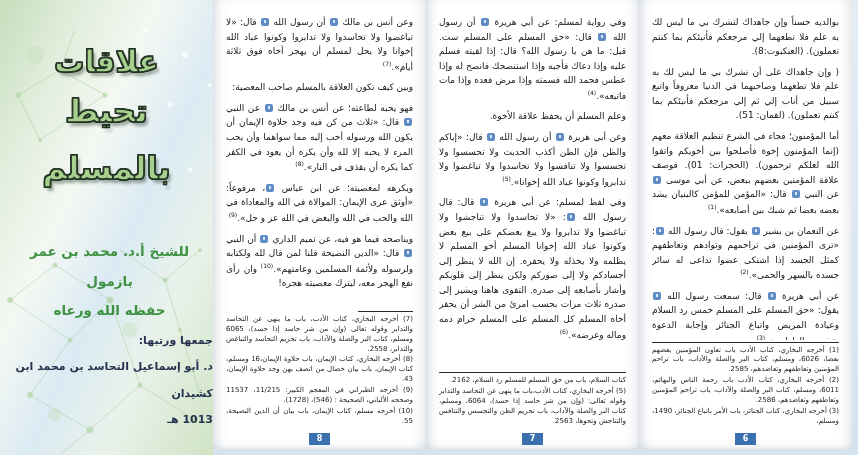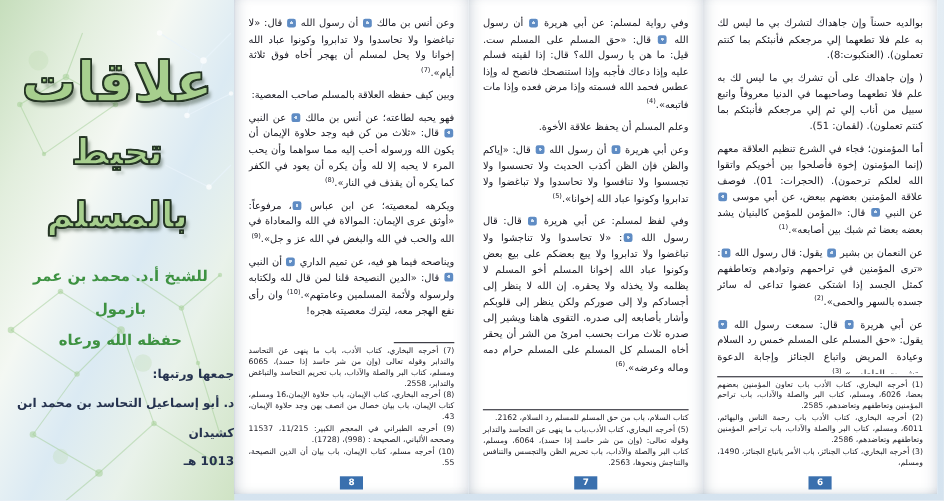--- a/index.html
+++ b/index.html
@@ -5,21 +5,21 @@
   html,body{margin:0;padding:0;}
   .spread{position:relative;width:858px;height:455px;display:flex;overflow:hidden;
           background:#dde8f1;font-family:"DejaVu Sans",sans-serif;}
   
   .cover{position:relative;flex:0 0 213px;width:213px;height:455px;overflow:hidden;direction:rtl;
          background:linear-gradient(115deg,#c6debc 0%,#e2eedd 20%,#f4f8f3 38%,#dbeaf3 56%,#e9f2ea 74%,#cfe3c4 100%);}
   .cover .net{position:absolute;left:0;top:0;}
   .cover-title{position:absolute;top:42px;left:0;right:0;text-align:center;}
   .title-line{font-weight:bold;color:#a7cf8e;-webkit-text-stroke:1.3px #243424;
               text-shadow:-1px -1px 0 #243424,1px -1px 0 #243424,-1px 1px 0 #243424,1px 1px 0 #243424,3px 4px 3px rgba(10,30,10,.35);}
-  .title-1{font-size:50px;line-height:1.35;}
+  .title-1{font-size:30px;line-height:1.35;}
   .title-2{font-size:32px;line-height:1.8;}
   .author{position:absolute;top:237px;left:6px;right:0;text-align:center;color:#3e9242;
           font-weight:bold;font-size:13.5px;line-height:2.2;}
   .compiler{position:absolute;top:328px;left:0;right:0;text-align:right;color:#26334f;
             font-weight:bold;font-size:11px;line-height:2.4;}
   
   .pages-wrap{flex:1;display:flex;padding:0 6px 6px 0;background:linear-gradient(180deg,#e4edf4 0%,#d5e3ef 100%);}
   .page{position:relative;flex:1;min-width:0;background:#fff;direction:rtl;
         display:flex;flex-direction:column;padding:15px 13px 0;
         box-shadow:inset 10px 0 14px -10px rgba(90,110,135,.38),inset -10px 0 14px -10px rgba(90,110,135,.30),inset 0 -8px 10px -8px rgba(90,110,135,.18);}
@@ -96,31 +96,31 @@
       <div>جمعها ورتبها:</div>
       <div>د. أبو إسماعيل التحاسد بن محمد ابن كشيدان</div>
       <div>1013 هـ</div>
     </div>
   </aside>
 
   <main class="pages-wrap">
     <section class="page">
       <div class="page-body">
           <p class="para">وعن أنس بن مالك <span class="honorific" title="رضي الله عنه"></span> أن رسول الله <span class="honorific" title="ﷺ"></span> قال: «لا تباغضوا ولا تحاسدوا ولا تدابروا وكونوا عباد الله إخوانا ولا يحل لمسلم أن يهجر أخاه فوق ثلاثة أيام».<sup class="ref">(7)</sup></p>
-          <p class="para">وبين كيف حفظه العلاقة بالمسلم صاحب المعصية:</p>
+          <p class="para">وبين كيف تكون العلاقة بالمسلم صاحب المعصية:</p>
           <p class="para">فهو يحبه لطاعته؛ عن أنس بن مالك <span class="honorific" title="رضي الله عنه"></span> عن النبي <span class="honorific" title="ﷺ"></span> قال: «ثلاث من كن فيه وجد حلاوة الإيمان أن يكون الله ورسوله أحب إليه مما سواهما وأن يحب المرء لا يحبه إلا لله وأن يكره أن يعود في الكفر كما يكره أن يقذف في النار».<sup class="ref">(8)</sup></p>
           <p class="para">ويكرهه لمعصيته؛ عن ابن عباس <span class="honorific" title="رضي الله عنه"></span>، مرفوعاً: «أوثق عرى الإيمان: الموالاة في الله والمعاداة في الله والحب في الله والبغض في الله عز و جل».<sup class="ref">(9)</sup></p>
           <p class="para">ويناصحه فيما هو فيه، عن تميم الداري <span class="honorific" title="رضي الله عنه"></span> أن النبي <span class="honorific" title="ﷺ"></span> قال: «الدين النصيحة قلنا لمن قال لله ولكتابه ولرسوله ولأئمة المسلمين وعامتهم».<sup class="ref">(10)</sup> وان رأى نفع الهجر معه، ليترك معصيته هجره!</p>
           <p class="para dua" style="color: rgb(46, 117, 182); margin-top: 20px;">والحمد لله رب العالمين</p>
         </div>
       <div class="footnotes">
         <div class="fn-rule short"></div>
       <div class="fn">(7) أخرجه البخاري، كتاب الأدب، باب ما ينهى عن التحاسد والتدابر وقوله تعالى (وإن من شر حاسد إذا حسد)، 6065 ومسلم، كتاب البر والصلة والآداب، باب تحريم التحاسد والتباغض والتدابر، 2558.</div>
           <div class="fn">(8) أخرجه البخاري، كتاب الإيمان، باب حلاوة الإيمان،16 ومسلم، كتاب الإيمان، باب بيان خصال من اتصف بهن وجد حلاوة الإيمان، 43.</div>
-          <div class="fn">(9) أخرجه الطبراني في المعجم الكبير: 11/215، 11537 وصححه الألباني، الصحيحة : (998)، (1728).</div>
+          <div class="fn">(9) أخرجه الطبراني في المعجم الكبير: 11/215، 11537 وصححه الألباني، الصحيحة : (546)، (1728).</div>
           <div class="fn">(10) أخرجه مسلم، كتاب الإيمان، باب بيان أن الدين النصيحة، 55.</div>
         </div>
       <div class="badge-row">
         <div class="page-badge" style="background: rgb(58, 112, 174);">8</div>
       </div>
     </section>
     <section class="page">
       <div class="page-body">
           <p class="para">وفي رواية لمسلم: عن أبي هريرة <span class="honorific" title="رضي الله عنه"></span> أن رسول الله <span class="honorific" title="ﷺ"></span> قال: «حق المسلم على المسلم ست. قيل: ما هن يا رسول الله؟ قال: إذا لقيته فسلم عليه وإذا دعاك فأجبه وإذا استنصحك فانصح له وإذا عطس فحمد الله فسمته وإذا مرض فعده وإذا مات فاتبعه».<sup class="ref">(4)</sup></p>
           <p class="para">وعلم المسلم أن يحفظ علاقة الأخوة.</p>

